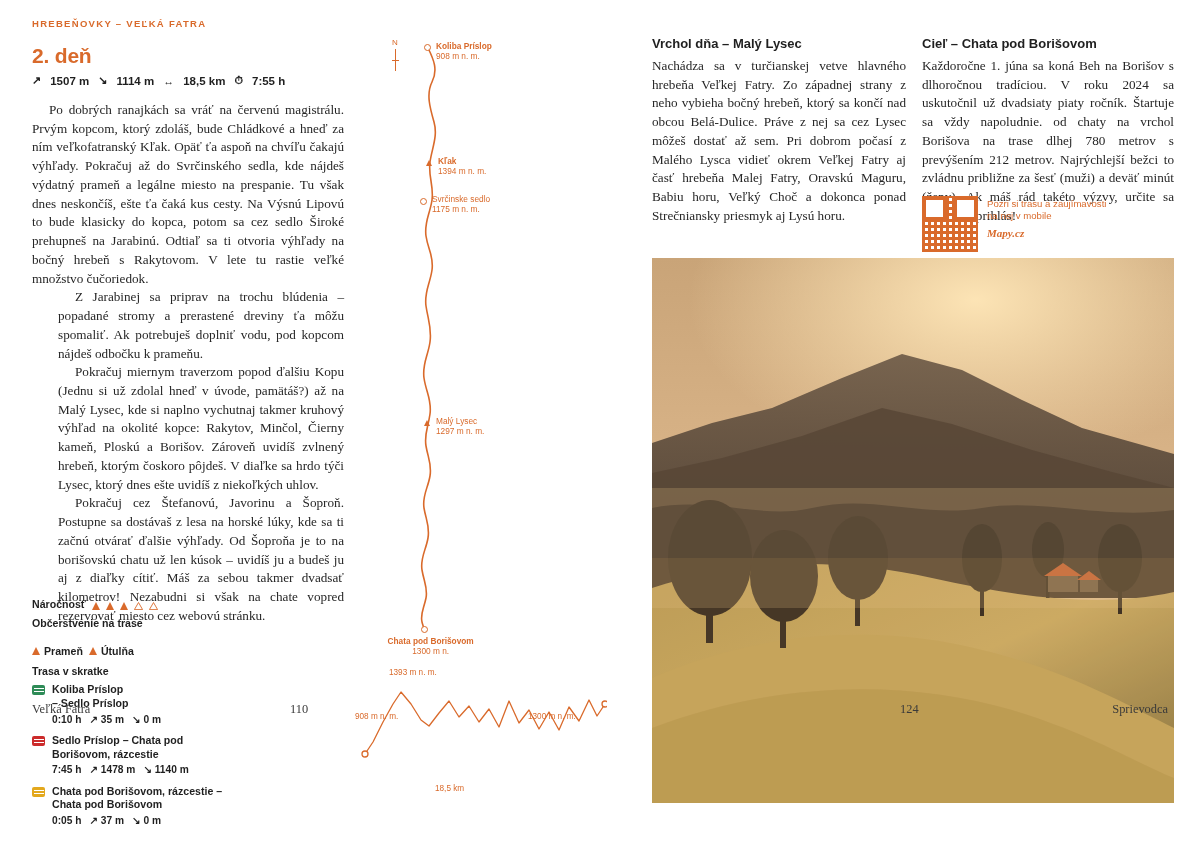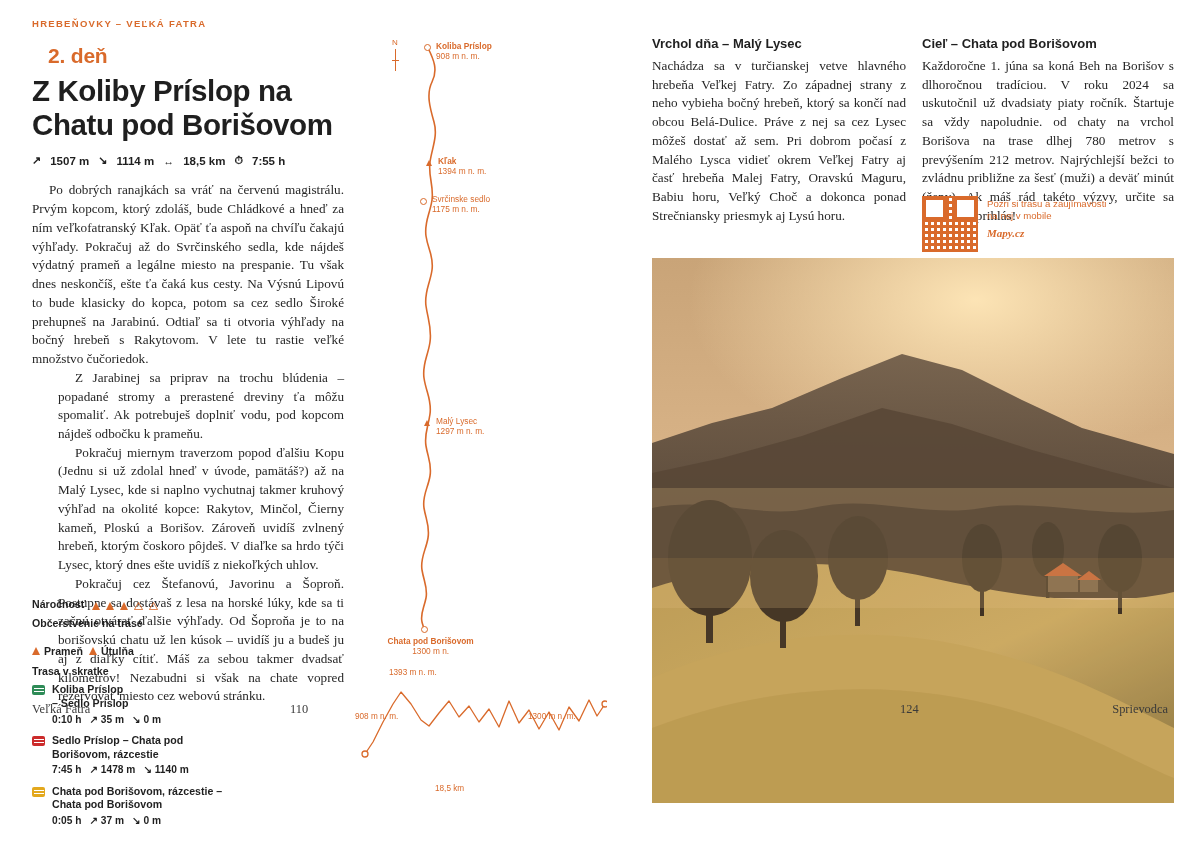--- a/index.html
+++ b/index.html
@@ -35,21 +35,20 @@
     left: 32px; top: 44px;
     width: 312px;
   }
   .day-label {
     font-family: "Liberation Sans", sans-serif;
     font-weight: 700;
     font-size: 21px;
     color: #d96a2b;
     letter-spacing: -0.2px;
     margin-bottom: 6px;
-    margin-left: 16px;
   }
   .title {
     font-family: "Liberation Sans", sans-serif;
     font-weight: 700;
     font-size: 29.5px;
     line-height: 1.16;
     color: #1f1f1f;
     letter-spacing: -0.4px;
     margin-bottom: 12px;
   }
@@ -297,24 +296,20 @@
 </style>
 </head>
 <body>
 
 <div class="page">
 
   <div class="runhead">HREBEŇOVKY – VEĽKÁ FATRA</div>
 
   <div class="leftcol">
     <div class="day-label">2. deň</div>
-    <div class="title">
-      <div>Z Koliby Príslop na</div>
-      <div>Chatu pod Borišovom</div>
-    </div>
 
     <div class="stats">
       <span class="ic">↗</span>
       <span>1507 m</span>
       <span class="ic">↘</span>
       <span>1114 m</span>
       <span class="ic">↔</span>
       <span>18,5 km</span>
       <span class="ic">⏱</span>
       <span>7:55 h</span>

